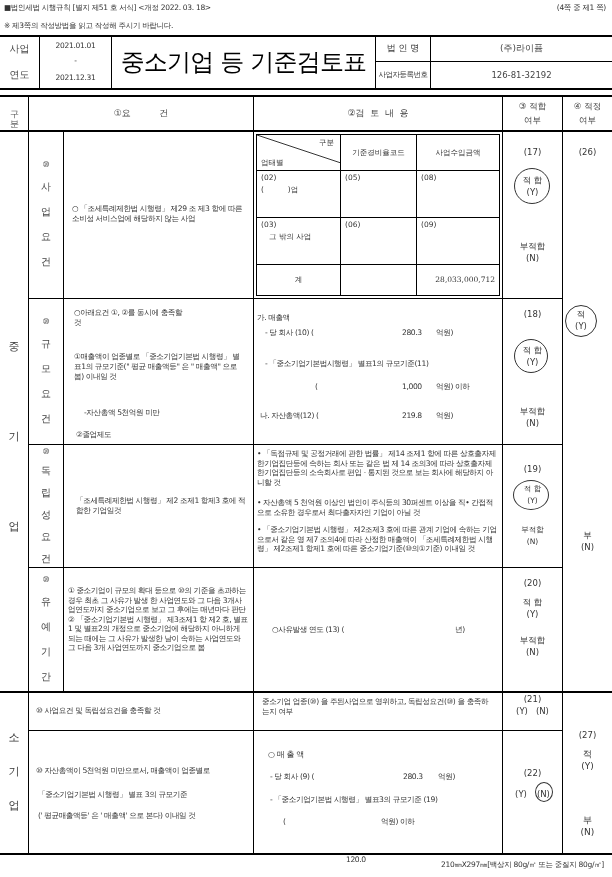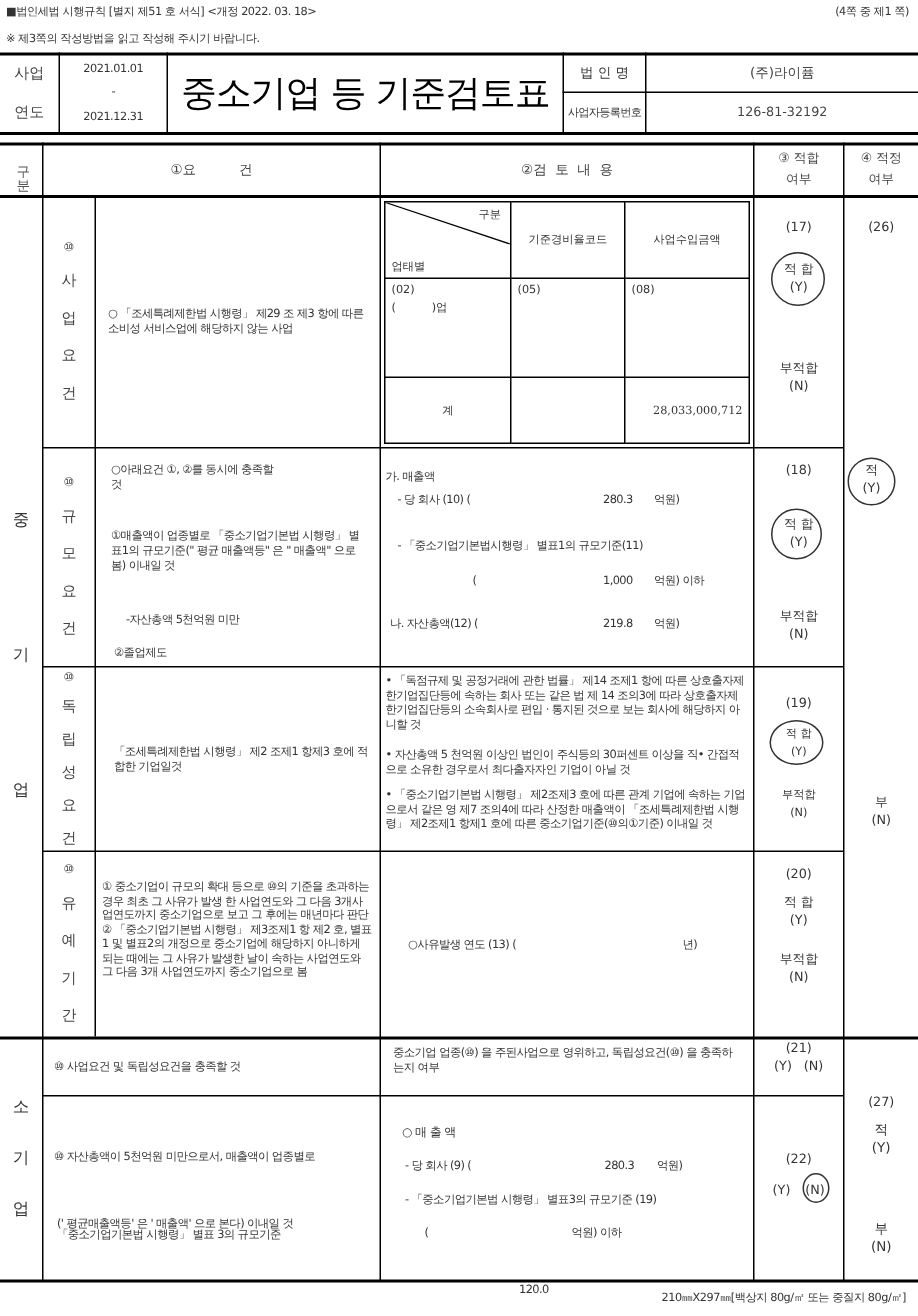--- a/index.html
+++ b/index.html
@@ -115,20 +115,32 @@
             <div>(02)</div>
             <div style="margin-top:3px;white-space:pre;">(          )업</div>
           </td>
       <td>
             <div>(05)</div>
           </td>
       <td>
             <div>(08)</div>
           </td>
     </tr>
+    <tr style="height:36px;">
+      <td>
+            <div>(03)</div>
+            <div style="margin-top:3px;padding-left:8px;">그 밖의 사업</div>
+          </td>
+      <td>
+            <div>(06)</div>
+          </td>
+      <td>
+            <div>(09)</div>
+          </td>
+    </tr>
     <tr style="height:24px;">
       <td style="vertical-align:middle;text-align:center;">계</td>
       <td></td>
       <td style="vertical-align:middle;text-align:right;font-family:'DejaVu Serif',serif;">28,033,000,712</td>
     </tr>
   </tbody>
     </table>
 
   <div class="verdict" style="left:503px;top:146px;width:59px;">(17)</div>
   <div class="circle" style="left:514px;top:168px;width:36px;height:36px;"></div>
@@ -249,21 +261,21 @@
 
   <div class="abs txt" style="left:36px;top:706px;width:214px;">⑩ 사업요건 및 독립성요건을 충족할 것</div>
   <div class="abs txt" style="left:262px;top:697px;width:230px;line-height:9.5px;">중소기업 업종(⑩) 을 주된사업으로 영위하고, 독립성요건(⑩) 을 충족하는지 여부</div>
   <div class="verdict" style="left:503px;top:693px;width:59px;">(21)</div>
   <div class="abs" style="left:503px;top:706px;width:59px;display:flex;justify-content:center;gap:8px;font-size:8.5px;color:#333;">
     <span>(Y)</span>
     <span>(N)</span>
   </div>
 
   <div class="abs txt" style="left:36px;top:766px;width:214px;">⑩ 자산총액이 5천억원 미만으로서, 매출액이 업종별로</div>
-  <div class="abs txt" style="left:38px;top:790px;width:214px;margin-top:28px;">「중소기업기본법 시행령」 별표 3의 규모기준</div>
+  <div class="abs txt" style="left:38px;top:790px;width:214px;">「중소기업기본법 시행령」 별표 3의 규모기준</div>
   <div class="abs txt" style="left:38px;top:811px;width:214px;">(' 평균매출액등' 은 ' 매출액' 으로 본다) 이내일 것</div>
 
   <div class="abs txt" style="left:268px;top:750px;font-size:8px;">○ 매 출 액</div>
   <div class="abs txt" style="left:270px;top:772px;">- 당 회사 (9) (</div>
   <div class="abs txt" style="left:403px;top:772px;">280.3</div>
   <div class="abs txt" style="left:438px;top:772px;">억원)</div>
   <div class="abs txt" style="left:270px;top:795px;">- 「중소기업기본법 시행령」 별표3의 규모기준 (19)</div>
   <div class="abs txt" style="left:283px;top:817px;">(</div>
   <div class="abs txt" style="left:346px;top:817px;margin-top:38px;">120.0</div>
   <div class="abs txt" style="left:381px;top:817px;">억원) 이하</div>

